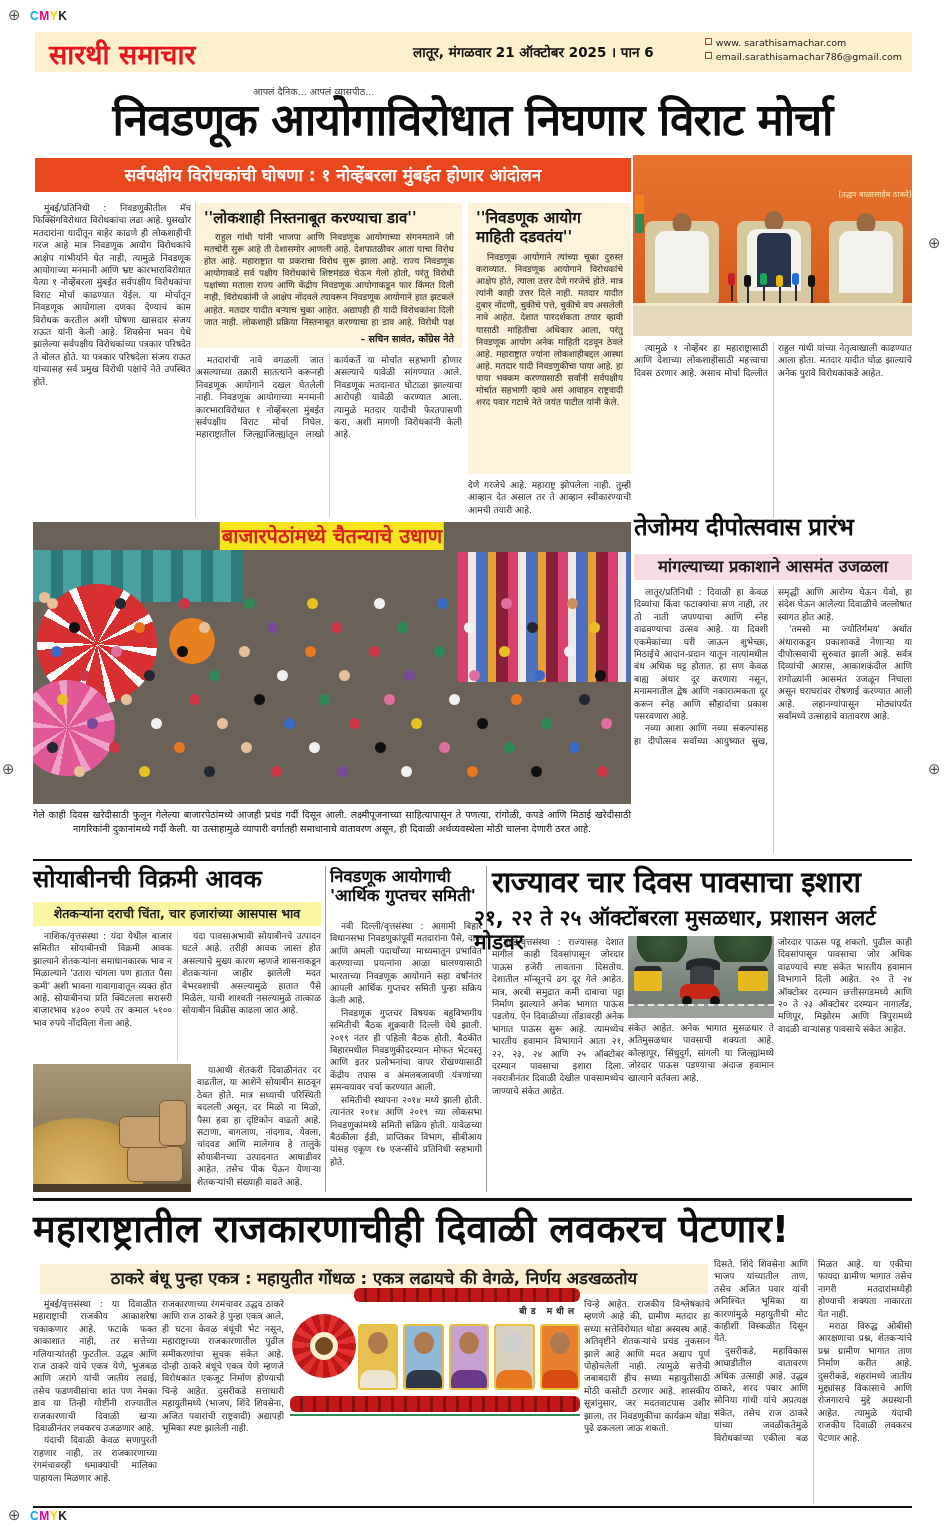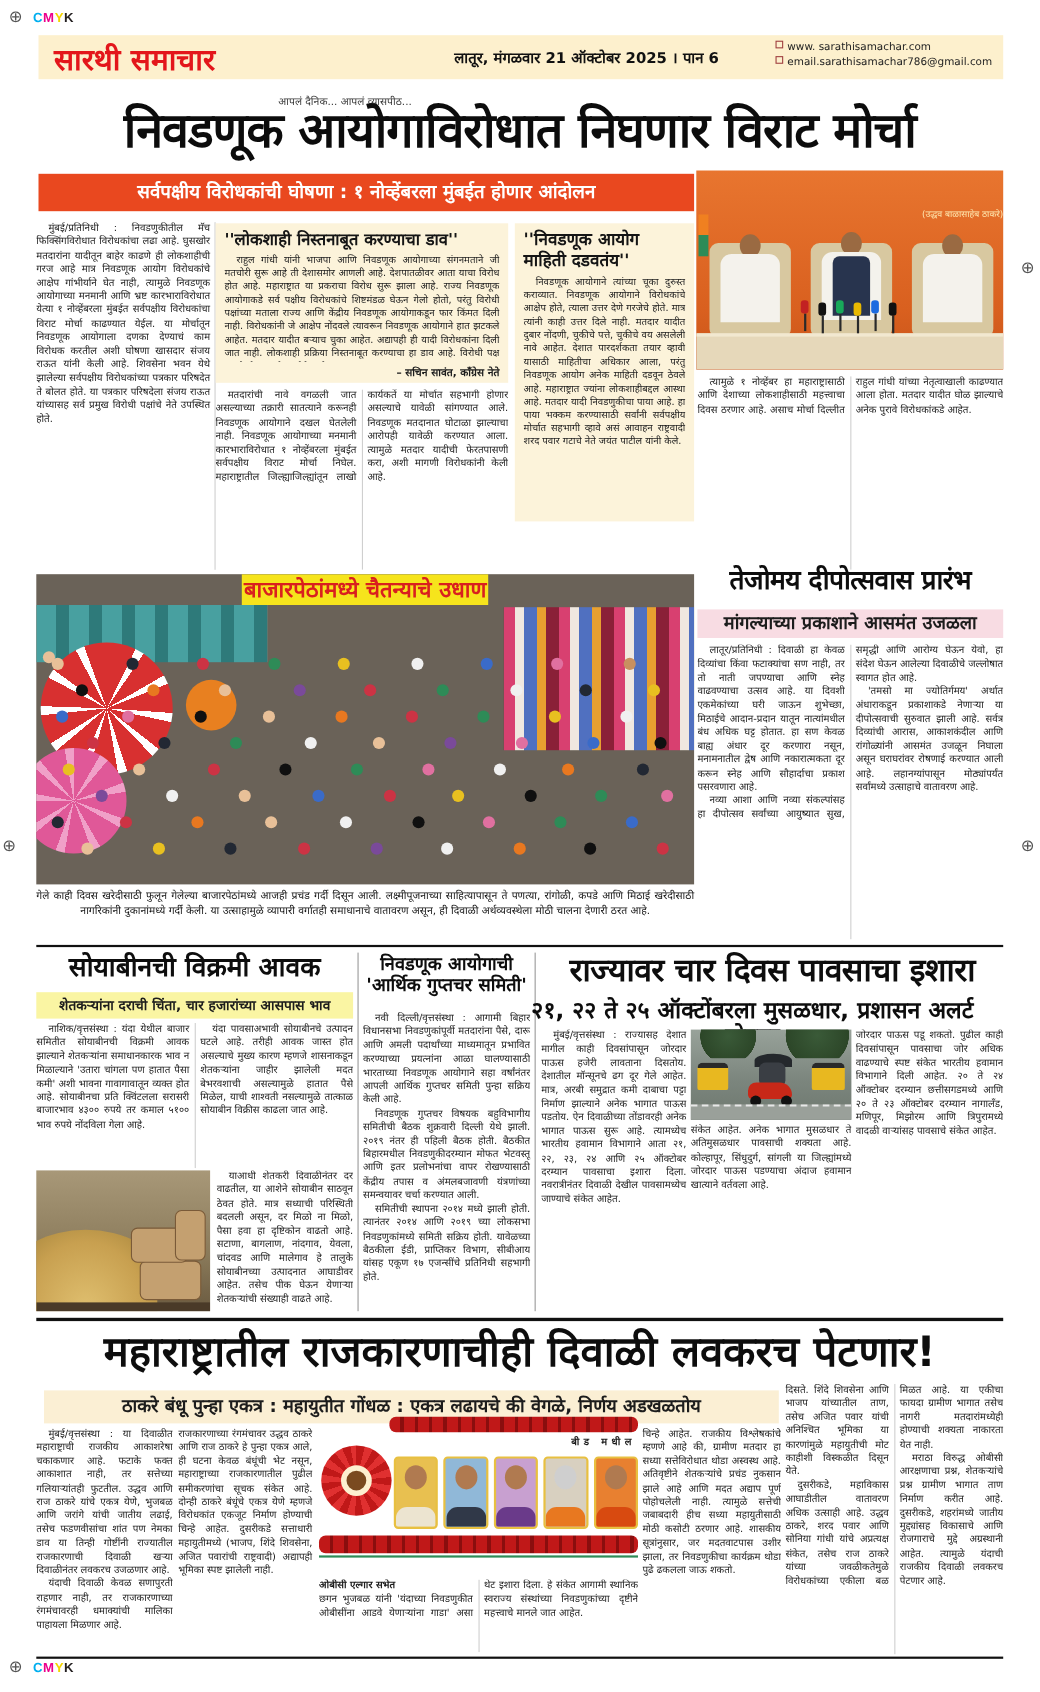--- a/index.html
+++ b/index.html
@@ -18,21 +18,21 @@
   .tagline{font-size:9.5px;font-weight:normal;color:#3a3a3a;white-space:nowrap;margin-top:31px;}
   .dateline{font-size:13.5px;font-weight:800;color:#111;white-space:nowrap;}
   .weblines{font-size:9.5px;color:#222;text-align:left;line-height:1.5;}
   .sq{display:inline-block;width:5px;height:5px;border:1px solid #a04040;margin-right:4px;vertical-align:1px;}
   
   .hl-main{font-size:44px;font-weight:800;color:#0c0c0c;text-align:center;line-height:1.25;letter-spacing:-1px;white-space:nowrap;}
   .bar-orange{background:#e9481f;color:#fff;font-weight:bold;font-size:17px;text-align:center;line-height:34px;white-space:nowrap;}
   .qbox{background:#fcf3da;padding:6px 8px;box-sizing:border-box;overflow:hidden;}
   .qtitle{font-weight:800;font-size:15px;color:#151515;margin:0 0 3px 0;line-height:1.25;}
   .qattr{font-weight:bold;font-size:9.5px;text-align:right;margin-top:3px;}
-  .hd-med{font-weight:800;color:#0d0d0d;text-align:center;line-height:1.15;}
+  .hd-med{font-weight:800;color:#0d0d0d;text-align:left;line-height:1.15;}
   .sub-pink{background:#f8dce3;font-weight:800;font-size:16.5px;text-align:center;line-height:26px;white-space:nowrap;overflow:hidden;}
   .sub-yellow{background:#faf5a3;font-weight:800;font-size:12.5px;text-align:center;line-height:24px;white-space:nowrap;overflow:hidden;}
   .sub-cream{background:#fbefd4;font-weight:800;font-size:16.5px;text-align:center;line-height:30px;white-space:nowrap;overflow:hidden;}
   .rule-h{background:#111;}
   .rule-v{background:#999;width:1px;}
   
   .pressphoto{background:linear-gradient(180deg,#e8752f 0%,#d9601f 70%,#c8541a 100%);overflow:hidden;}
   .ss-banner{color:#ffd800;font-weight:800;font-size:21px;text-align:center;text-shadow:1px 1px 0 #9a2400;}
   .ss-sub{color:#ffe8b0;font-size:8px;text-align:right;}
   .chair{background:#d8c8a0;border-radius:8px;}
@@ -148,20 +148,23 @@
   <div class="abs qbox" style="left:468px;top:203px;width:163px;height:271px">
     <div class="qtitle" style="font-size:15.5px">''निवडणूक आयोग माहिती दडवतंय''</div>
     <div class="txt" style="font-size:8.8px;height:218px">
         <p>निवडणूक आयोगाने त्यांच्या चूका दुरुस्त कराव्यात. निवडणूक आयोगाने विरोधकांचे आक्षेप होते, त्याला उत्तर देणे गरजेचे होते. मात्र त्यांनी काही उत्तर दिले नाही. मतदार यादीत दुबार नोंदणी, चुकीचे पत्ते, चुकीचे वय असलेली नावे आहेत. देशात पारदर्शकता तयार व्हावी यासाठी माहितीचा अधिकार आला, परंतु निवडणूक आयोग अनेक माहिती दडवून ठेवले आहे. महाराष्ट्रात ज्यांना लोकशाहीबद्दल आस्था आहे. मतदार यादी निवडणुकीचा पाया आहे. हा पाया भक्कम करण्यासाठी सर्वांनी सर्वपक्षीय मोर्चात सहभागी व्हावे असं आवाहन राष्ट्रवादी शरद पवार गटाचे नेते जयंत पाटील यांनी केले.</p>
       </div>
   </div>
 
   <div class="abs txt cols2" style="left:196px;top:354px;width:266px;height:164px">
     <p>मतदारांची नावे वगळली जात असल्याच्या तक्रारी सातत्याने करूनही निवडणूक आयोगाने दखल घेतलेली नाही. निवडणूक आयोगाच्या मनमानी कारभाराविरोधात १ नोव्हेंबरला मुंबईत सर्वपक्षीय विराट मोर्चा निघेल. महाराष्ट्रातील जिल्ह्याजिल्ह्यांतून लाखो कार्यकर्ते या मोर्चात सहभागी होणार असल्याचे यावेळी सांगण्यात आले. निवडणूक मतदानात घोटाळा झाल्याचा आरोपही यावेळी करण्यात आला. त्यामुळे मतदार यादीची फेरतपासणी करा, अशी मागणी विरोधकांनी केली आहे.</p>
   </div>
+  <div class="abs txt" style="left:468px;top:479px;width:163px;height:40px">
+    <p style="text-indent:0">देणे गरजेचे आहे. महाराष्ट्र झोपलेला नाही. तुम्ही आव्हान देत असाल तर ते आव्हान स्वीकारण्याची आमची तयारी आहे.</p>
+  </div>
   <div class="abs txt cols2" style="left:634px;top:342px;width:278px;height:176px">
     <p>त्यामुळे १ नोव्हेंबर हा महाराष्ट्रासाठी आणि देशाच्या लोकशाहीसाठी महत्त्वाचा दिवस ठरणार आहे. असाच मोर्चा दिल्लीत राहुल गांधी यांच्या नेतृत्वाखाली काढण्यात आला होता. मतदार यादीत घोळ झाल्याचे अनेक पुरावे विरोधकांकडे आहेत.</p>
   </div>
 
   <div class="abs market" style="left:33px;top:522px;width:598px;height:282px">
     <div class="abs" style="left:0;top:28px;width:210px;height:52px;background:repeating-linear-gradient(90deg,#48a0a0 0 18px,#2e7a7a 18px 30px)"></div>
     <div class="abs" style="left:425px;top:30px;width:173px;height:130px;background:repeating-linear-gradient(90deg,#d84070 0 10px,#f0e8e0 10px 18px,#5070c0 18px 30px,#e8a030 30px 38px,#8a2038 38px 50px)"></div>
     <div class="abs umb" style="left:4px;top:62px;width:120px;height:120px;background:repeating-conic-gradient(#d83030 0 26deg,#ffffff 26deg 34deg)"></div>
     <div class="abs umb" style="left:-14px;top:158px;width:96px;height:96px;background:repeating-conic-gradient(#e05898 0 30deg,#f0a0c8 30deg 40deg)"></div>
     <div class="abs umb" style="left:136px;top:96px;width:46px;height:46px;background:#e88020"></div>
@@ -277,22 +280,18 @@
           <span class="shoulders" style="background:#e87820"></span>
         </div>
       <div class="portrait" style="width:40px;background:#e88030">
           <span class="face"></span>
           <span class="shoulders" style="background:#d84a10"></span>
         </div>
     </div>
     <div class="abs crackrow" style="left:0;top:108px;width:290px;height:16px"></div>
     <div class="abs" style="left:0;top:126px;width:290px;height:2px;background:#2e8b57"></div>
   </div>
-  <div class="abs txt cols2" style="left:290px;top:1436px;width:290px;height:66px">
-    <p style="text-indent:0;font-weight:bold">ओबीसी एल्गार सभेत</p>
-    <p style="text-indent:0">छगन भुजबळ यांनी 'यंदाच्या निवडणुकीत ओबीसींना आडवे येणाऱ्यांना गाडा' असा थेट इशारा दिला. हे संकेत आगामी स्थानिक स्वराज्य संस्थांच्या निवडणुकांच्या दृष्टीने महत्त्वाचे मानले जात आहेत.</p>
-  </div>
   <div class="abs txt" style="left:584px;top:1298px;width:126px;height:206px">
     <p style="text-indent:0">चिन्हे आहेत. राजकीय विश्लेषकांचे म्हणणे आहे की, ग्रामीण मतदार हा सध्या सत्तेविरोधात थोडा अस्वस्थ आहे. अतिवृष्टीने शेतकऱ्यांचे प्रचंड नुकसान झाले आहे आणि मदत अद्याप पूर्ण पोहोचलेली नाही. त्यामुळे सत्तेची जबाबदारी हीच सध्या महायुतीसाठी मोठी कसोटी ठरणार आहे. शासकीय सूत्रांनुसार, जर मदतवाटपास उशीर झाला, तर निवडणुकीचा कार्यक्रम थोडा पुढे ढकलला जाऊ शकतो.</p>
   </div>
 
   <div class="abs rule-h" style="left:33px;top:1506px;width:879px;height:2px"></div>
 </div>
 
 </body></html>

